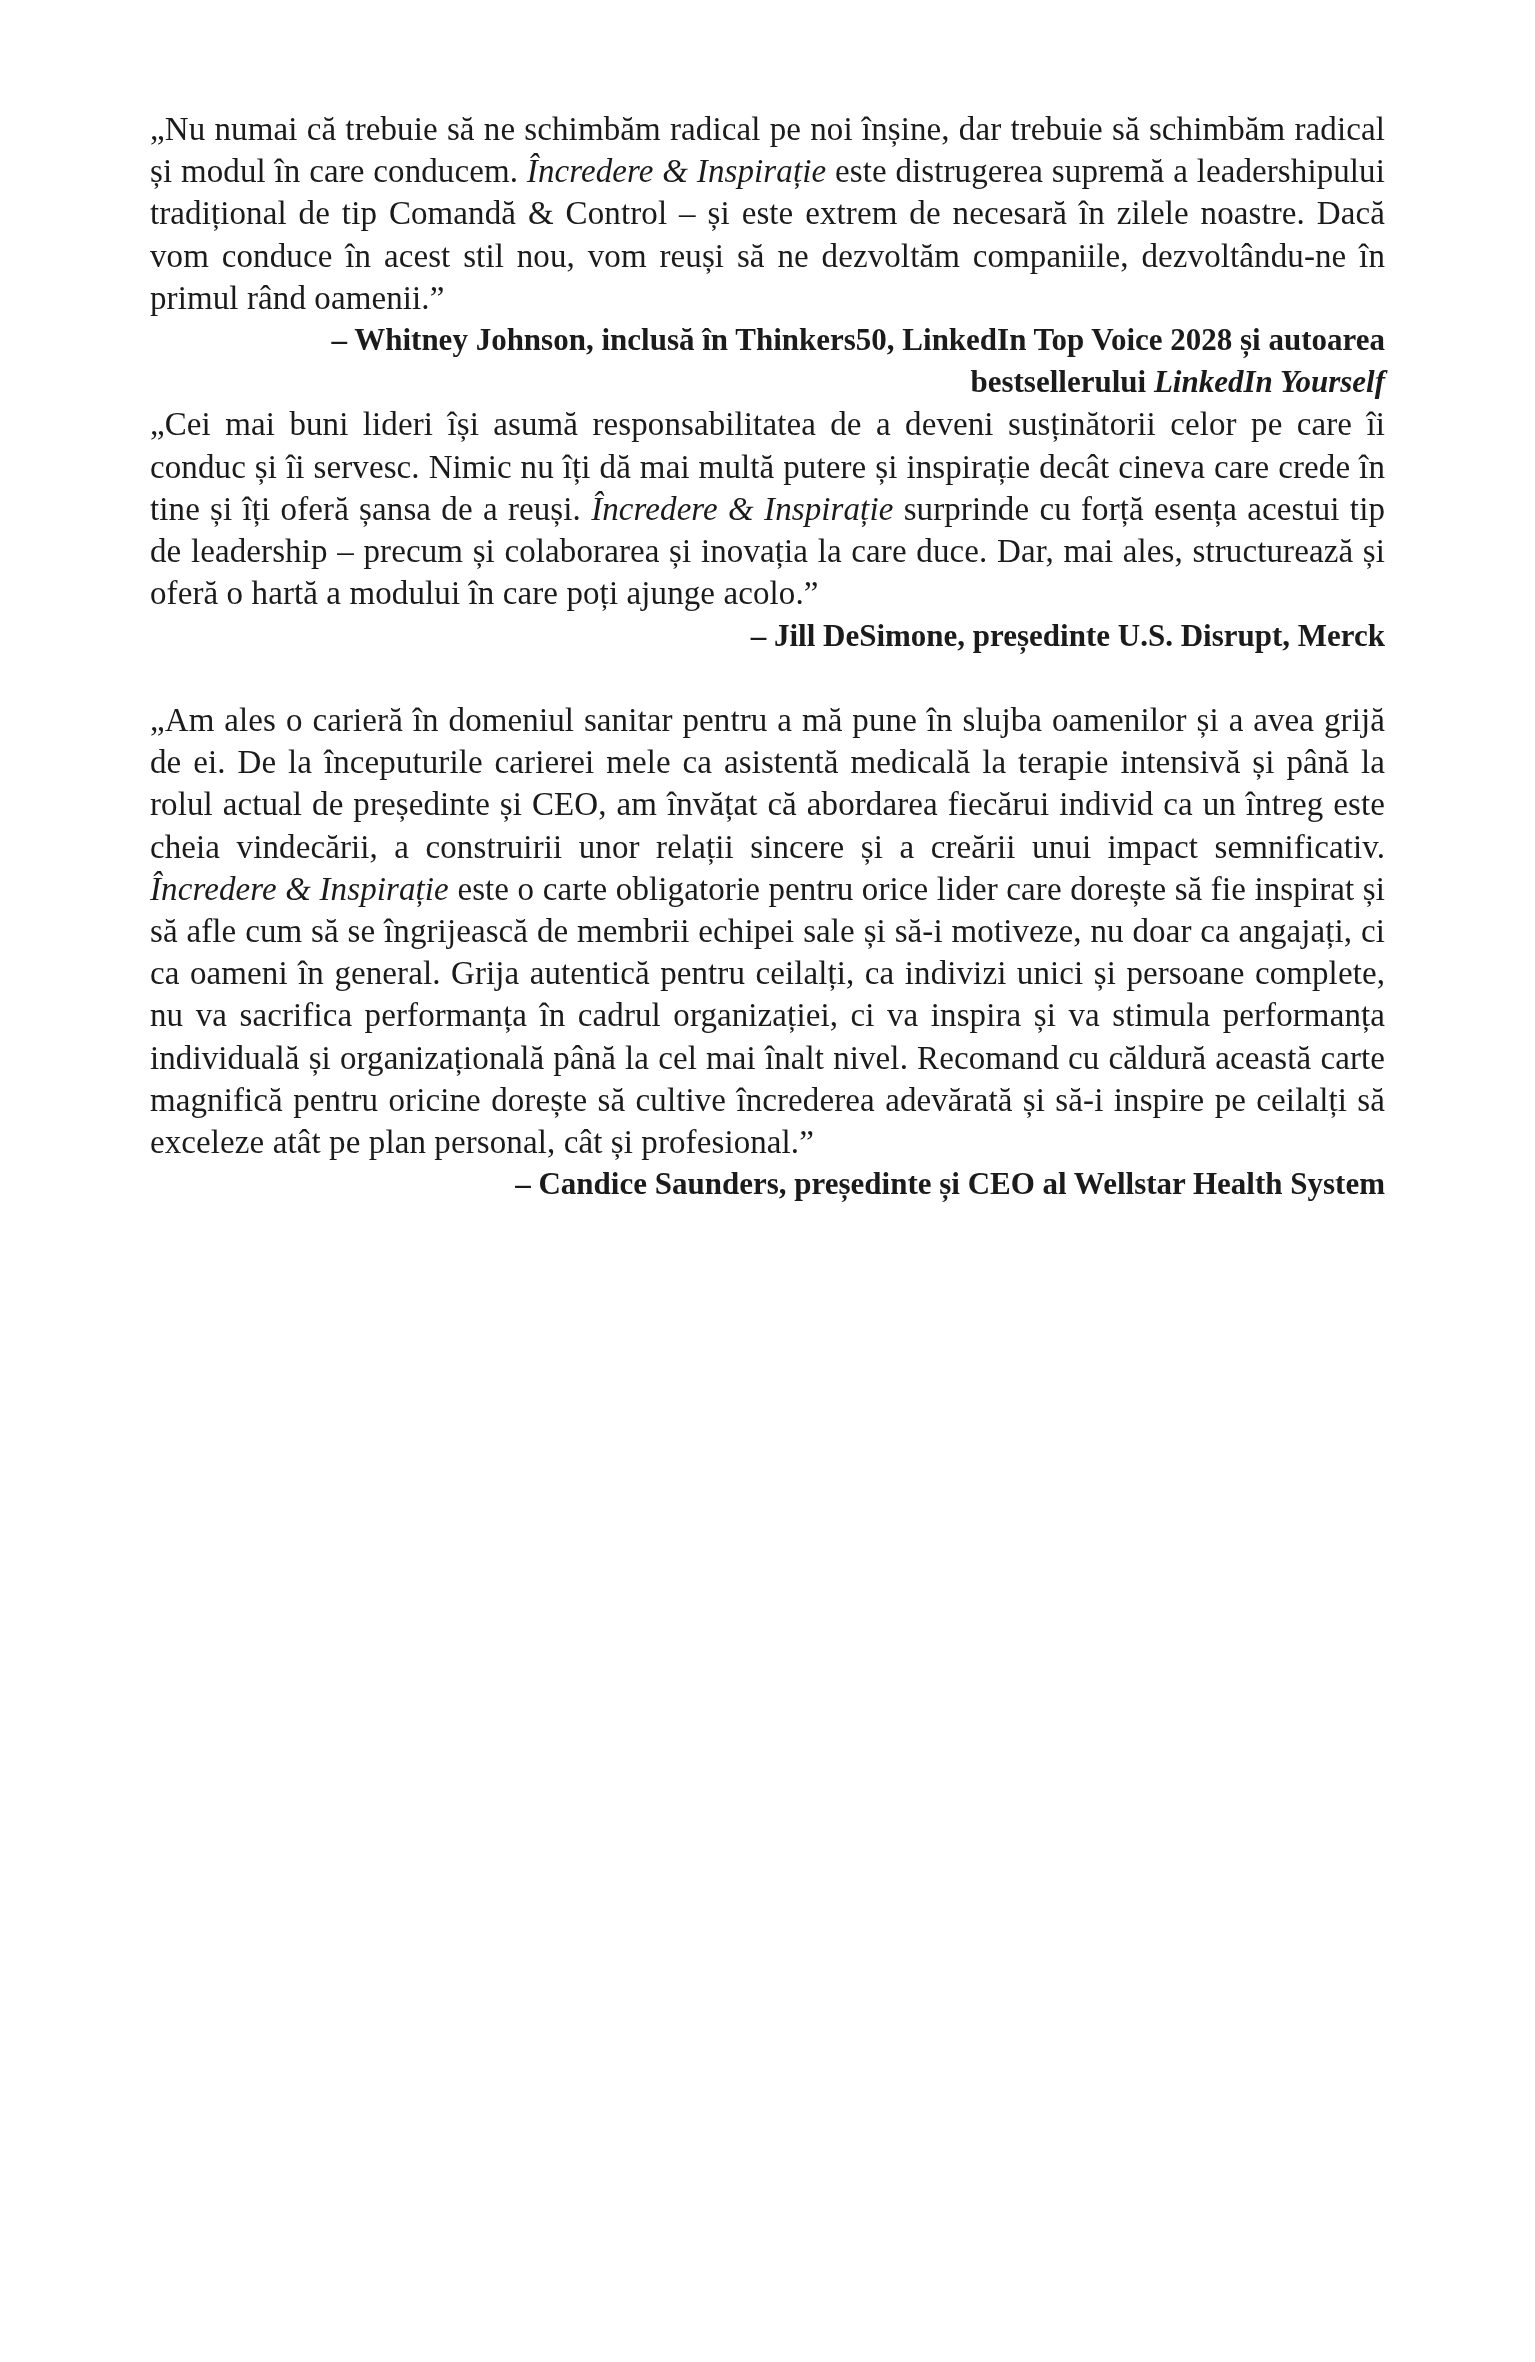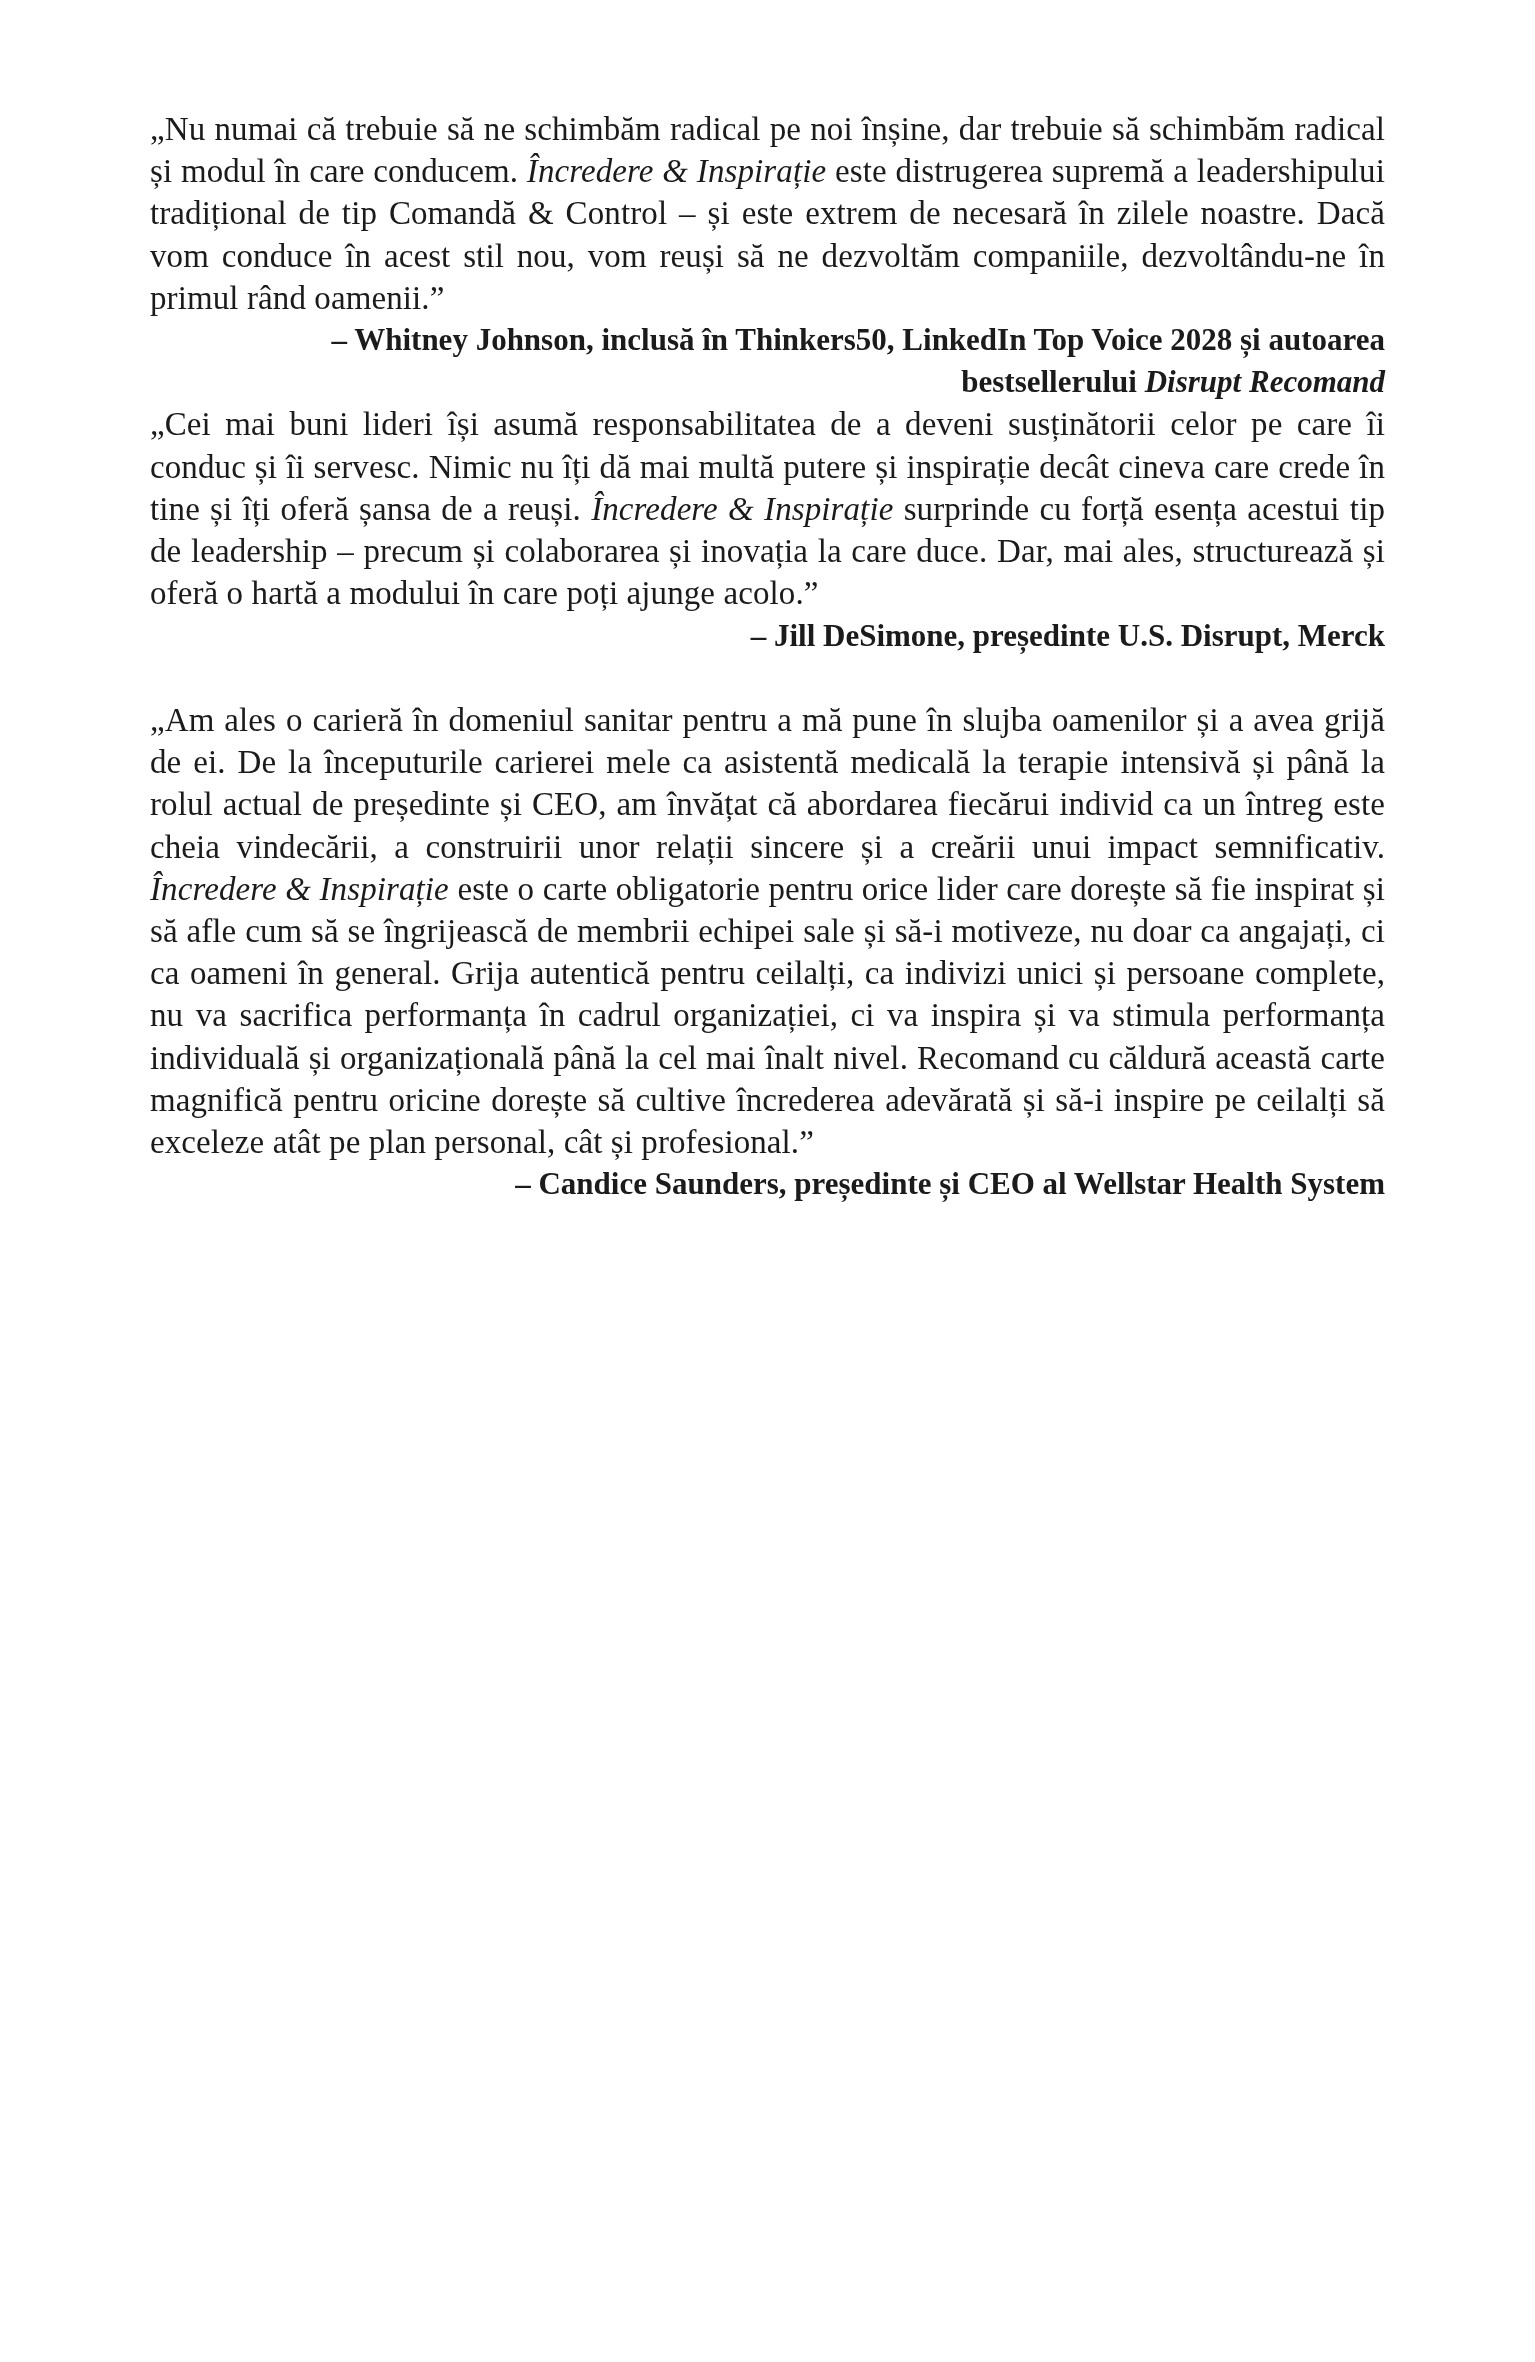--- a/index.html
+++ b/index.html
@@ -43,21 +43,21 @@
   #attr1 { margin-bottom: 0; }
   #attr2 { margin-bottom: 42px; }
 </style>
 </head>
 <body>
 
 <div class="page">
 
   <p class="para"><span>„Nu numai că trebuie să ne schimbăm radical pe noi înșine, dar trebuie să schimbăm radical și modul în care conducem. </span><span class="italic">Încredere &amp; Inspirație</span><span> este distrugerea supremă a leadershipului tradițional de tip Comandă &amp; Control – și este extrem de necesară în zilele noastre. Dacă vom conduce în acest stil nou, vom reuși să ne dezvoltăm companiile, dezvoltându-ne în primul rând oamenii.”</span></p>
 
-  <p class="attribution" id="attr1"><span>– Whitney Johnson, inclusă în Thinkers50, LinkedIn Top Voice 2028 și autoarea bestsellerului </span><span class="italic">Disrupt Recomand</span></p>
+  <p class="attribution" id="attr1"><span>– Whitney Johnson, inclusă în Thinkers50, LinkedIn Top Voice 2028 și autoarea bestsellerului </span><span class="italic">LinkedIn Yourself</span></p>
 
 
   <p class="para"><span>„Cei mai buni lideri își asumă responsabilitatea de a deveni susținătorii celor pe care îi conduc și îi servesc. Nimic nu îți dă mai multă putere și inspirație decât cineva care crede în tine și îți oferă șansa de a reuși. </span><span class="italic">Încredere &amp; Inspirație</span><span> surprinde cu forță esența acestui tip de leadership – precum și colaborarea și inovația la care duce. Dar, mai ales, structurează și oferă o hartă a modului în care poți ajunge acolo.”</span></p>
 
   <p class="attribution" id="attr2">– Jill DeSimone, președinte U.S. Disrupt, Merck</p>
 
   <p class="para"><span>„Am ales o carieră în domeniul sanitar pentru a mă pune în slujba oamenilor și a avea grijă de ei. De la începuturile carierei mele ca asistentă medicală la terapie intensivă și până la rolul actual de președinte și CEO, am învățat că abordarea fiecărui individ ca un întreg este cheia vindecării, a construirii unor relații sincere și a creării unui impact semnificativ. </span><span class="italic">Încredere &amp; Inspirație</span><span> este o carte obligatorie pentru orice lider care dorește să fie inspirat și să afle cum să se îngrijească de membrii echipei sale și să-i motiveze, nu doar ca angajați, ci ca oameni în general. Grija autentică pentru ceilalți, ca indivizi unici și persoane complete, nu va sacrifica performanța în cadrul organizației, ci va inspira și va stimula performanța individuală și organizațională până la cel mai înalt nivel. Recomand cu căldură această carte magnifică pentru oricine dorește să cultive încrederea adevărată și să-i inspire pe ceilalți să exceleze atât pe plan personal, cât și profesional.”</span></p>
 
   <p class="attribution">– Candice Saunders, președinte și CEO al Wellstar Health System</p>
 

